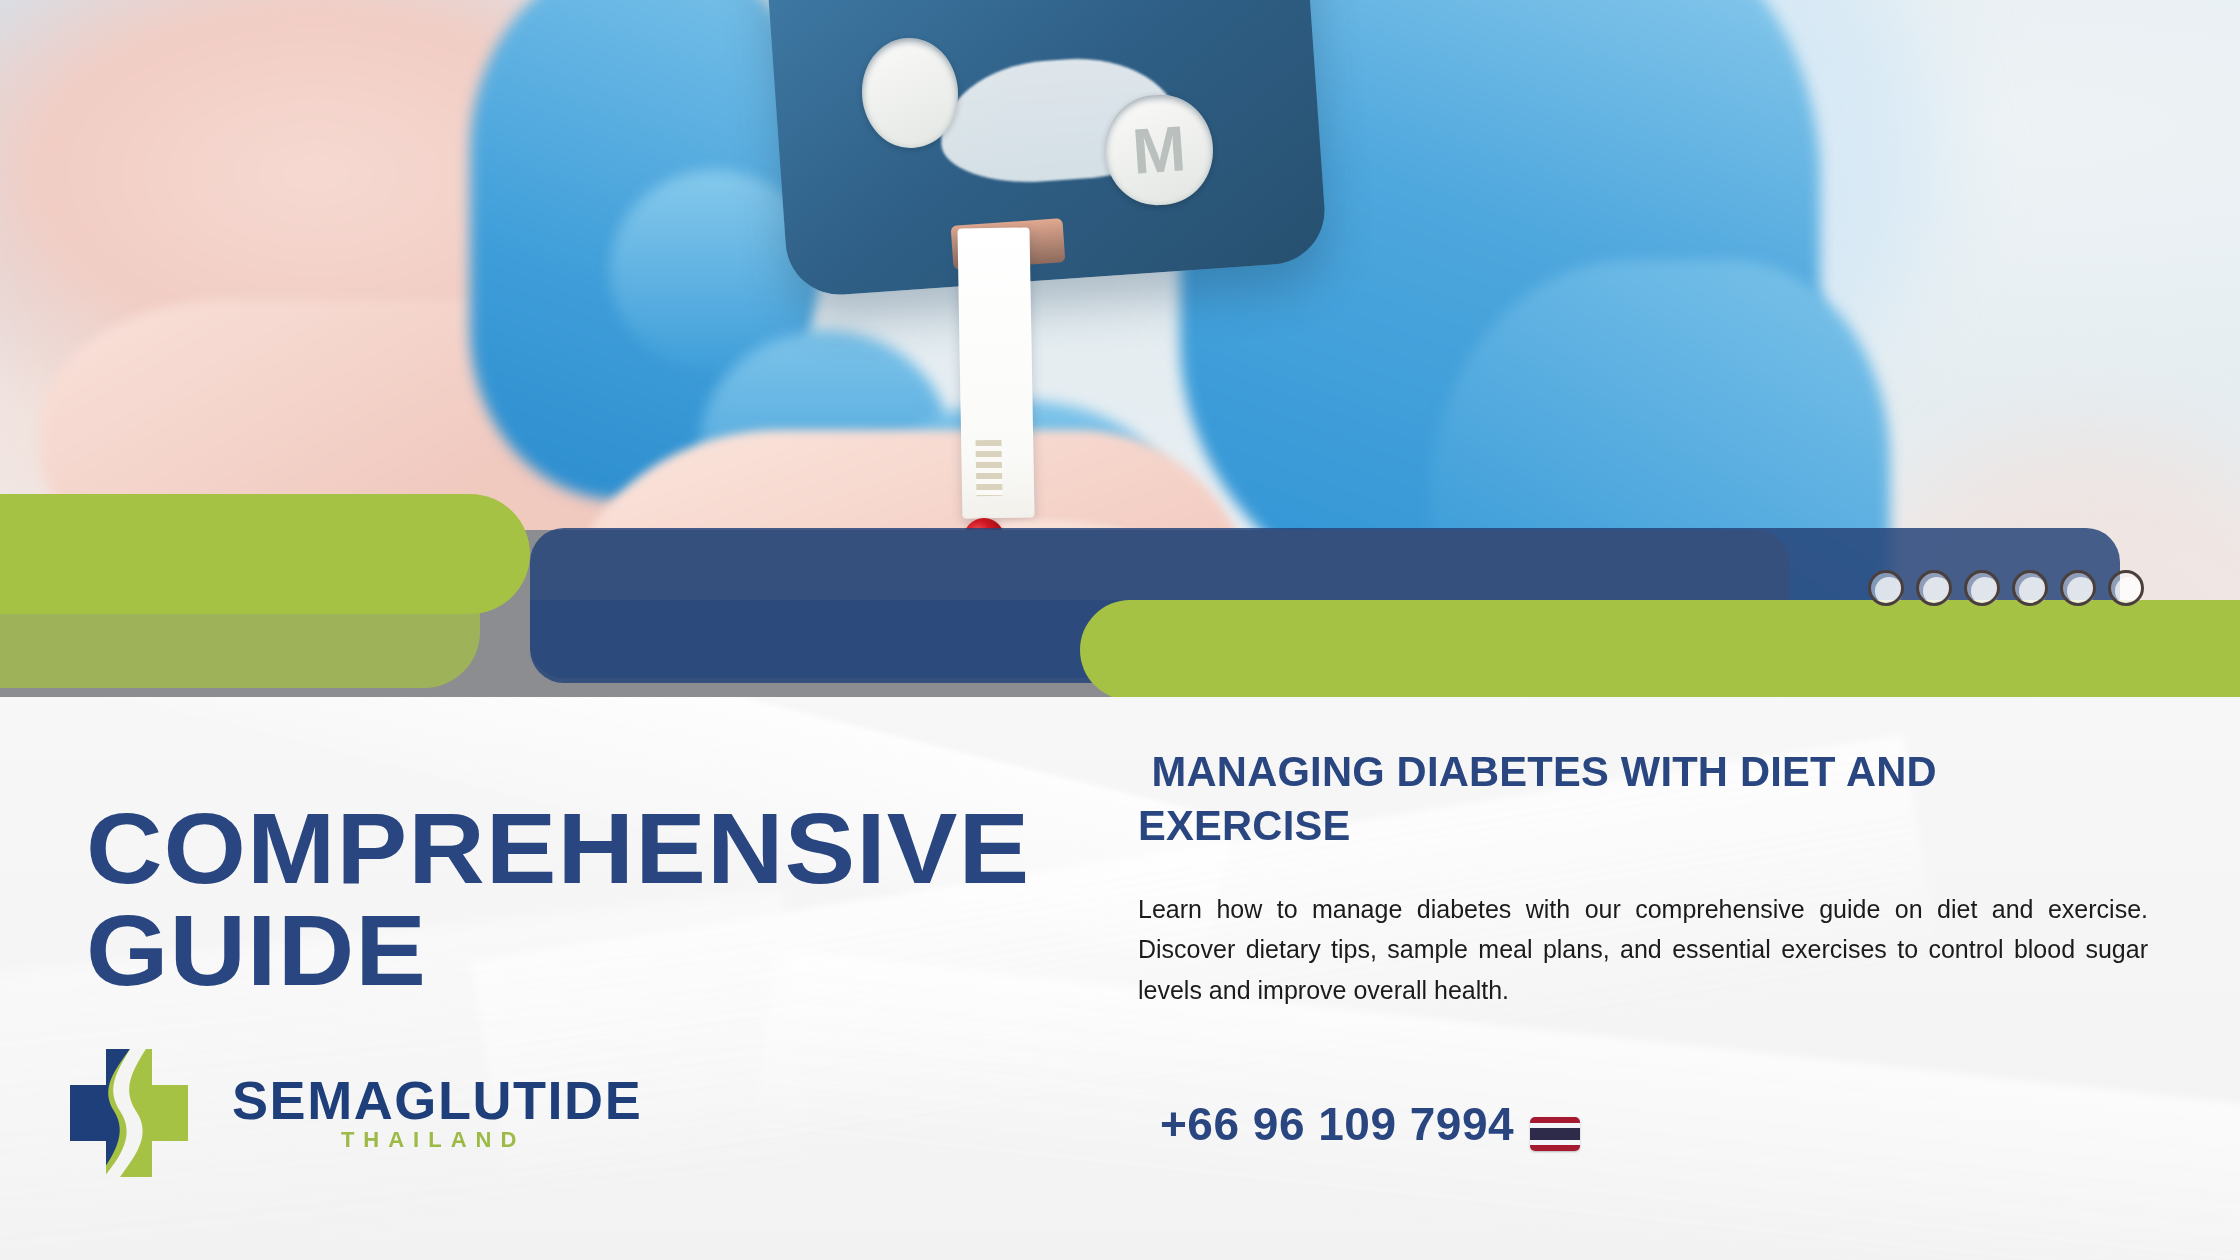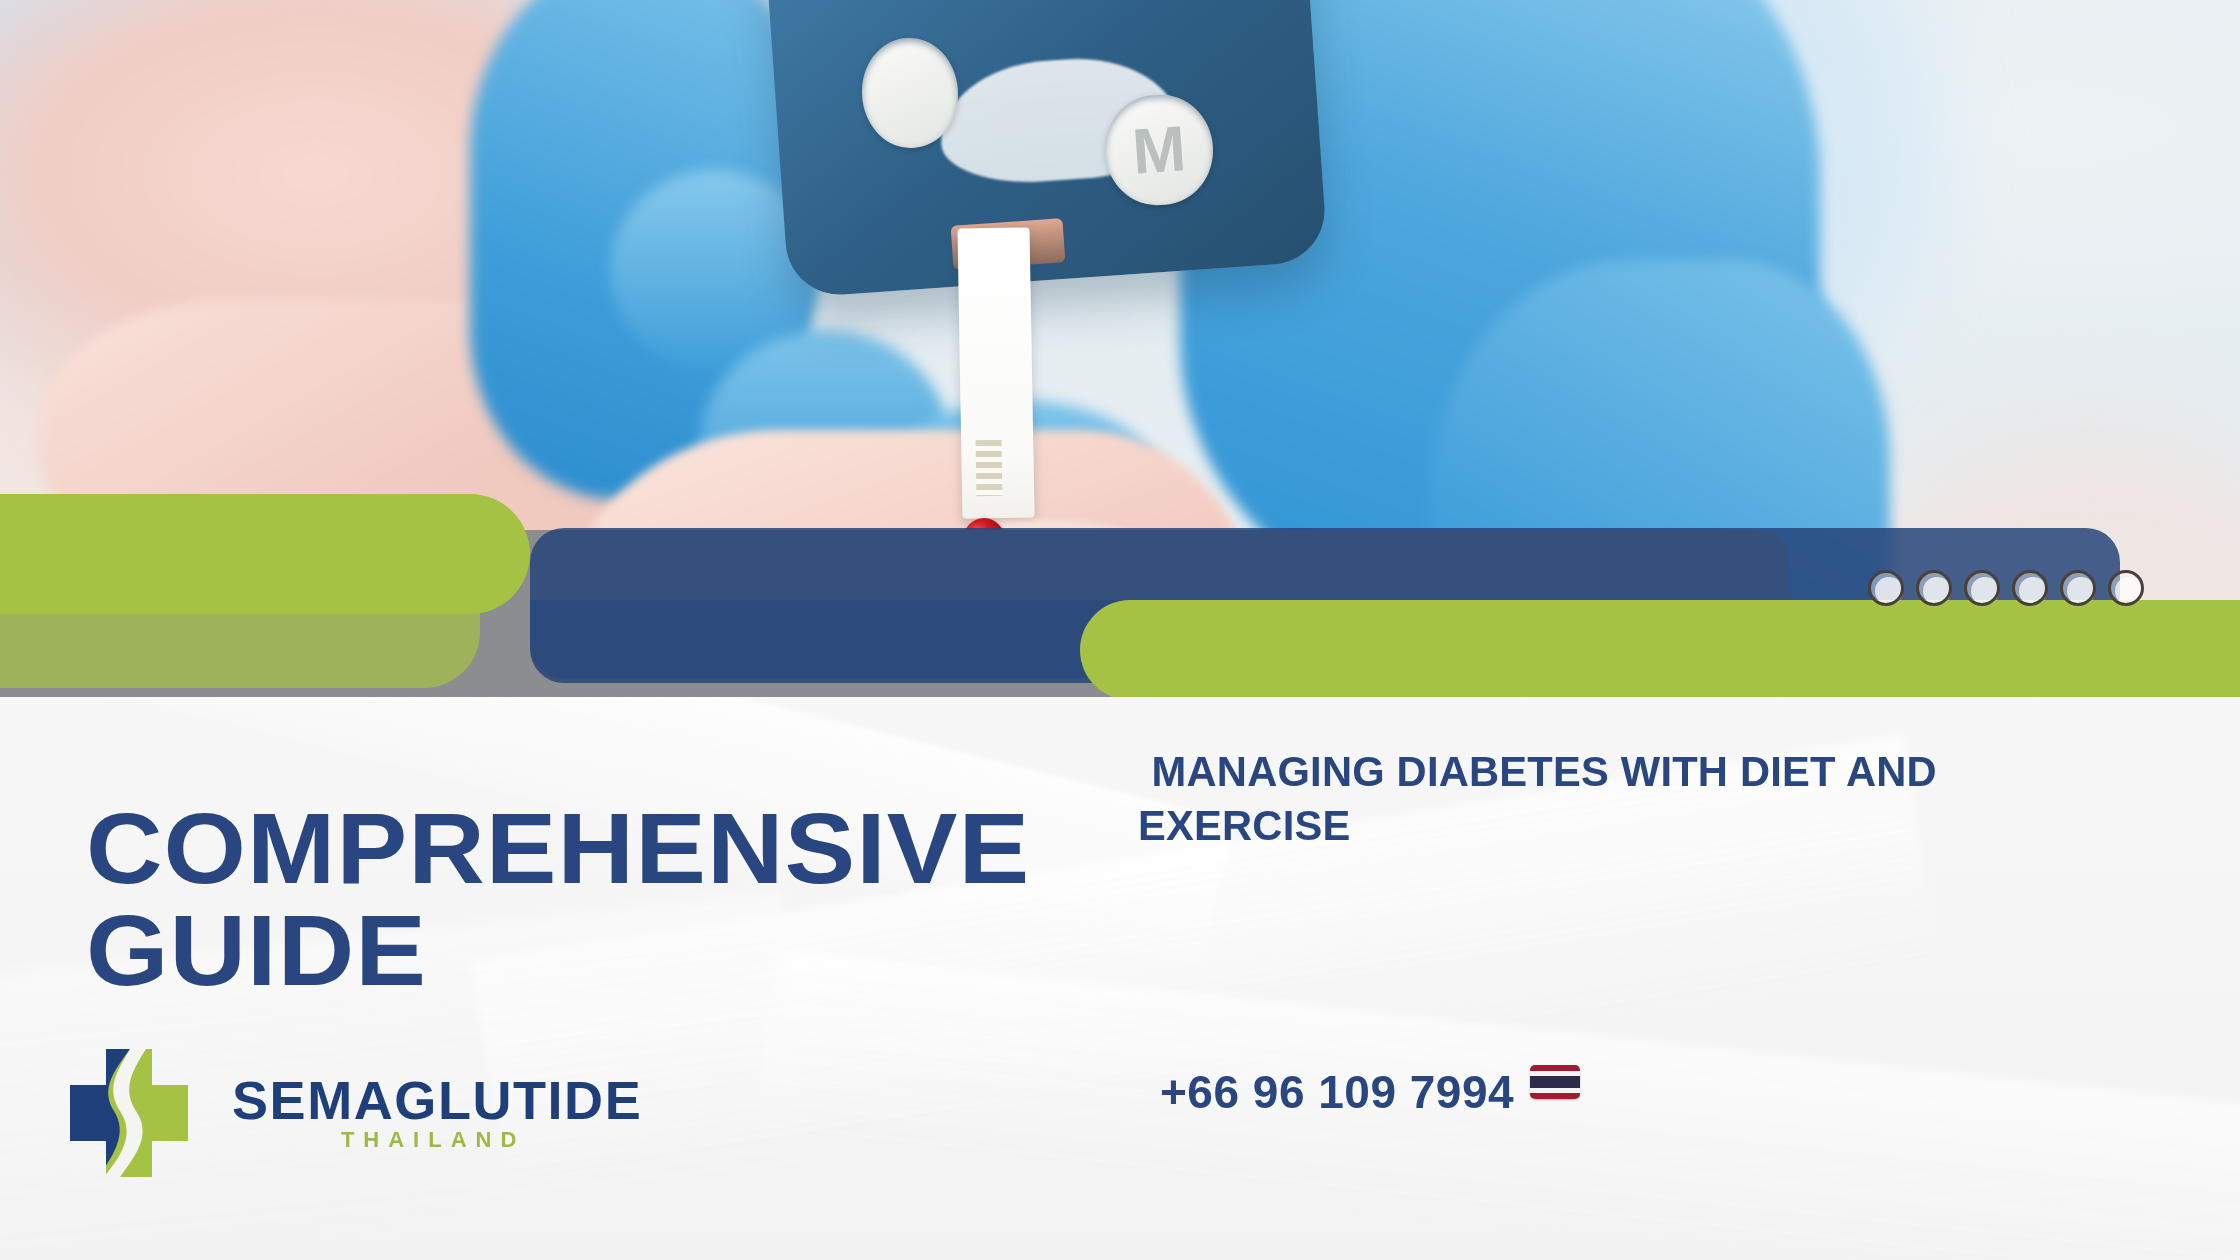--- a/index.html
+++ b/index.html
@@ -138,21 +138,21 @@
   .logo-word{color:#1f3f7a;font-size:53px;font-weight:700;letter-spacing:1.5px;line-height:1;
       transform:scaleX(1.02);transform-origin:left center;}
   .logo-sub{color:#9dba46;font-size:22px;font-weight:700;letter-spacing:9px;}
 
   .right-col{position:absolute;left:1138px;top:48px;width:1010px;}
   .sub-title{color:#2a4681;font-size:43px;font-weight:700;line-height:1.25;margin:0;
       letter-spacing:.2px;transform:scaleX(.97);transform-origin:left center;}
   .sub-title .indent{padding-left:14px;}
   .body-copy{color:#1b1b1b;font-size:25px;line-height:1.62;margin:36px 0 0 0;text-align:justify;
       font-family:"Liberation Sans",sans-serif;}
-  .phone-row{position:absolute;left:1160px;top:368px;display:flex;align-items:flex-start;gap:16px;}
+  .phone-row{position:absolute;left:1160px;top:400px;display:flex;align-items:flex-end;gap:16px;}
   .phone{color:#2a4681;font-size:46px;font-weight:700;letter-spacing:.5px;}
   .flag{width:50px;height:34px;border-radius:5px;overflow:hidden;display:flex;flex-direction:column;
       box-shadow:0 1px 2px rgba(0,0,0,.25);}
   .flag i{display:block;width:100%;}
   .flag .r1{height:16.6%;background:#a51931;}
   .flag .r2{height:16.6%;background:#f4f5f8;}
   .flag .r3{height:33.4%;background:#2d2a4a;}
   .flag .r4{height:16.6%;background:#f4f5f8;}
   .flag .r5{height:16.8%;background:#a51931;}
 </style>
@@ -255,20 +255,21 @@
         </g>
       </svg>
       <div class="logo-text">
         <div class="logo-word">SEMAGLUTIDE</div>
         <div class="logo-sub">THAILAND</div>
       </div>
     </div>
 
     <div class="right-col">
       <h2 class="sub-title"><span class="indent">MANAGING DIABETES WITH DIET AND EXERCISE</span></h2>
+      <p class="body-copy">Learn how to manage diabetes with our comprehensive guide on diet and exercise. Discover dietary tips, sample meal plans, and essential exercises to control blood sugar levels and improve overall health.</p>
     </div>
 
     <div class="phone-row">
       <span class="phone">+66 96 109 7994</span>
       <span class="flag">
         <i class="r1"></i>
           <i class="r2"></i>
           <i class="r3"></i>
           <i class="r4"></i>
           <i class="r5"></i>

